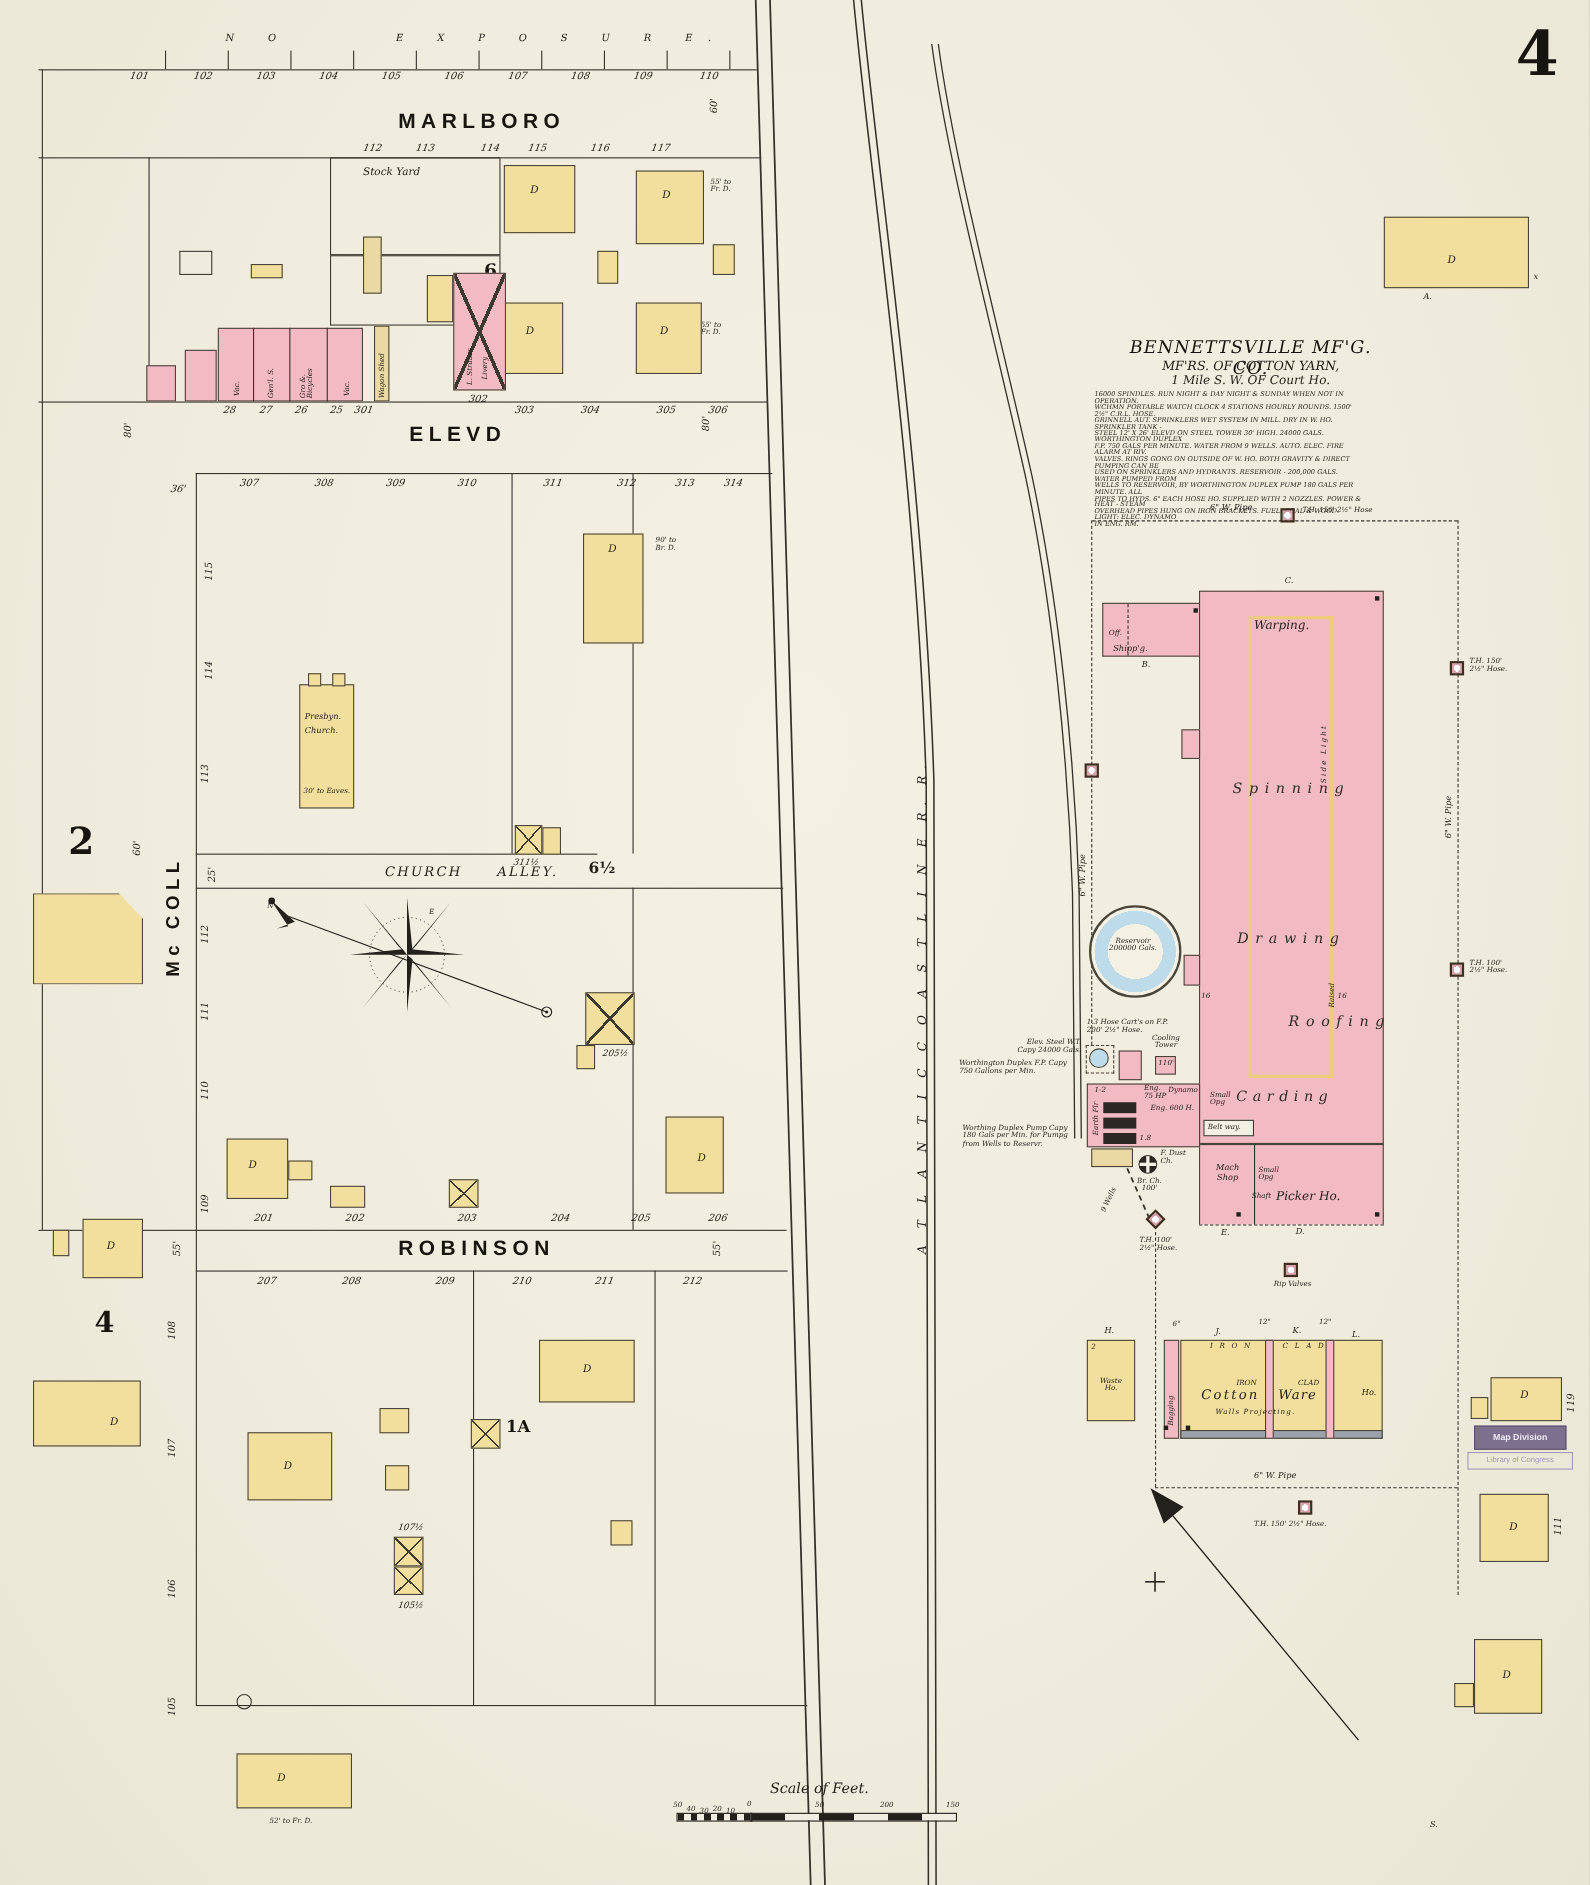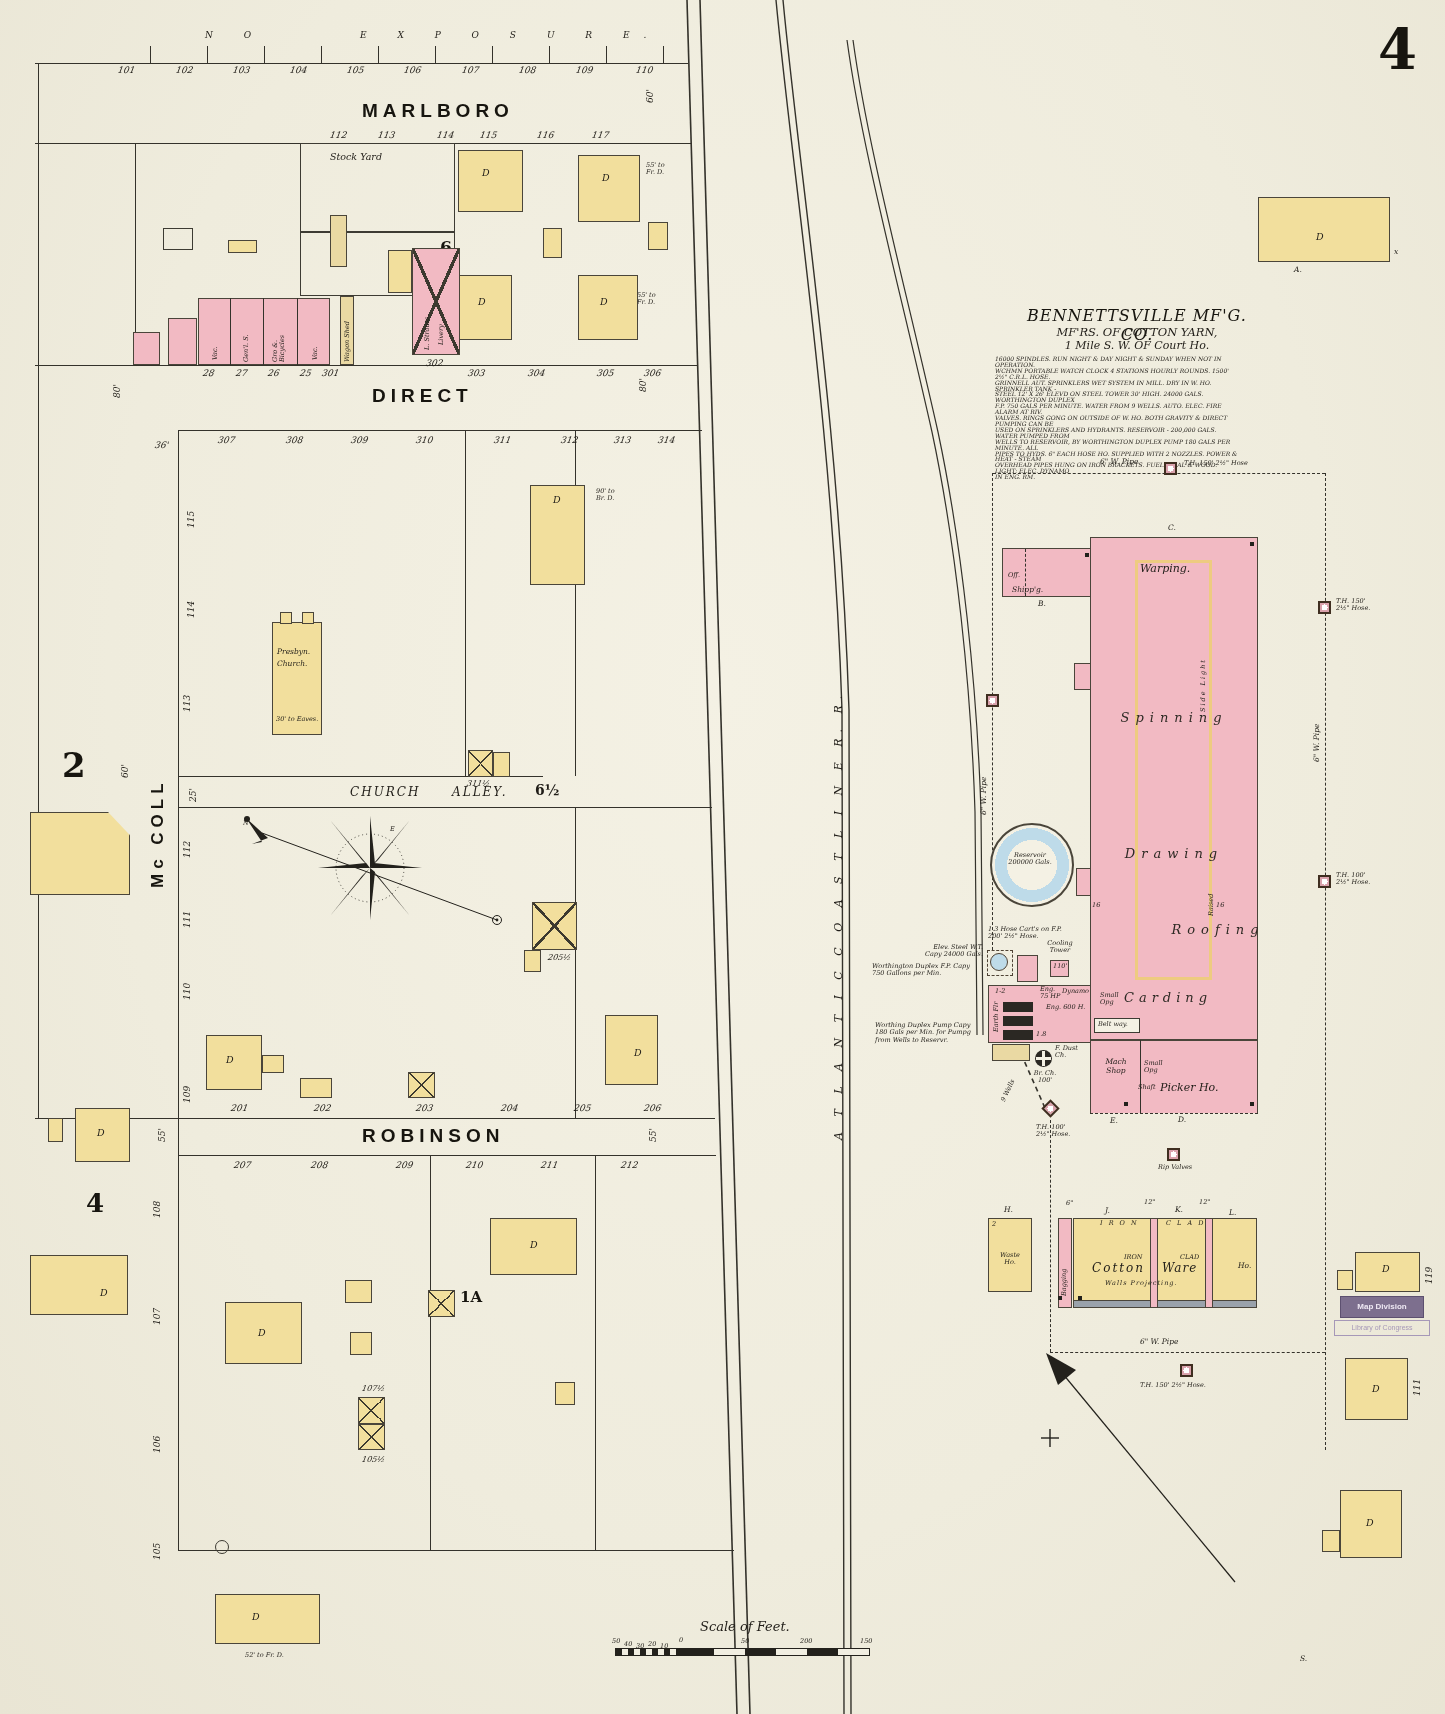--- a/index.html
+++ b/index.html
@@ -99,21 +99,21 @@
   <div class="vl" style="left:264px;top:46px;height:17px;"></div>
   <div class="vl" style="left:321px;top:46px;height:17px;"></div>
   <div class="vl" style="left:378px;top:46px;height:17px;"></div>
   <div class="vl" style="left:435px;top:46px;height:17px;"></div>
   <div class="vl" style="left:492px;top:46px;height:17px;"></div>
   <div class="vl" style="left:549px;top:46px;height:17px;"></div>
   <div class="vl" style="left:606px;top:46px;height:17px;"></div>
   <div class="vl" style="left:663px;top:46px;height:17px;"></div>
 
   <span class="street" style="left:362px;top:100px;">MARLBORO</span>
-  <span class="street" style="left:372px;top:385px;">DIRECT</span>
+  <span class="street" style="left:372px;top:385px;">ELEVD</span>
   <span class="street vt" style="left:148px;top:888px;font-size:17px;">Mc COLL</span>
   <span class="street" style="left:362px;top:1125px;">ROBINSON</span>
   <span class="t" style="left:350px;top:786px;font-size:12px;letter-spacing:2px;">CHURCH</span>
   <span class="t" style="left:452px;top:786px;font-size:12px;letter-spacing:2px;">ALLEY.</span>
   <span class="t" style="left:535px;top:782px;font:bold 14px 'DejaVu Serif',serif;font-style:normal;">6½</span>
   <span class="t vt" style="left:833px;top:1140px;font-size:11px;letter-spacing:6px;">A T L A N T I C    C O A S T    L I N E    R. R.</span>
 
   <span class="bn" style="left:440px;top:237px;font-size:17px;">6</span>
   <span class="bn" style="left:62px;top:745px;font-size:34px;">2</span>
   <span class="bn" style="left:86px;top:1188px;">4</span>

